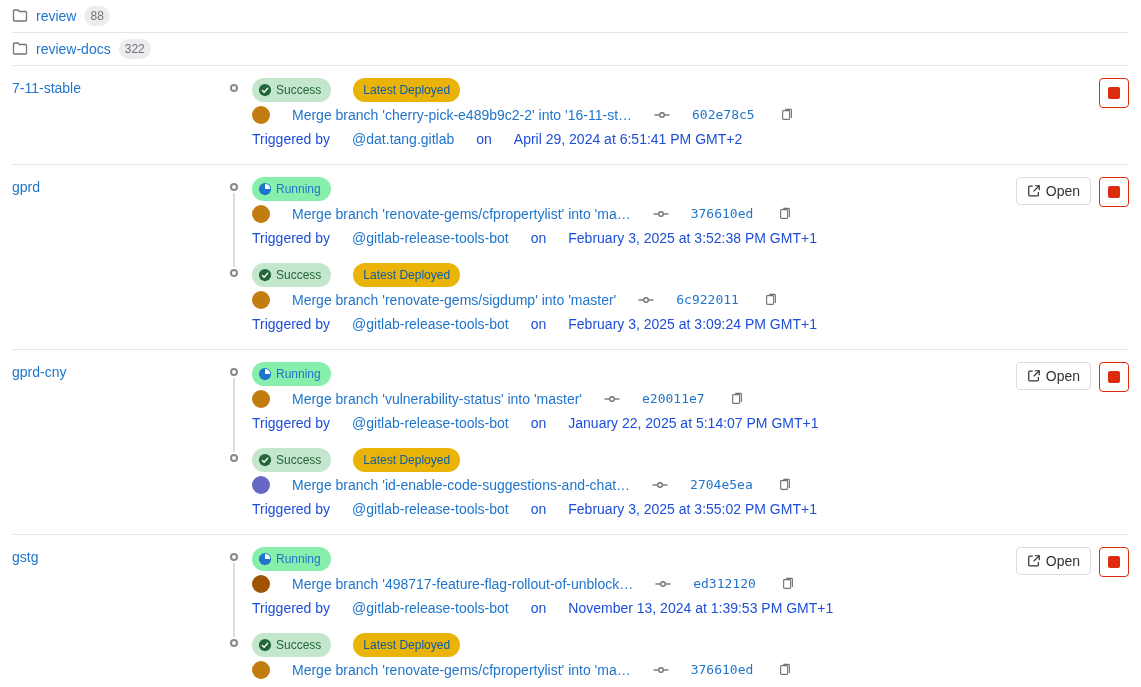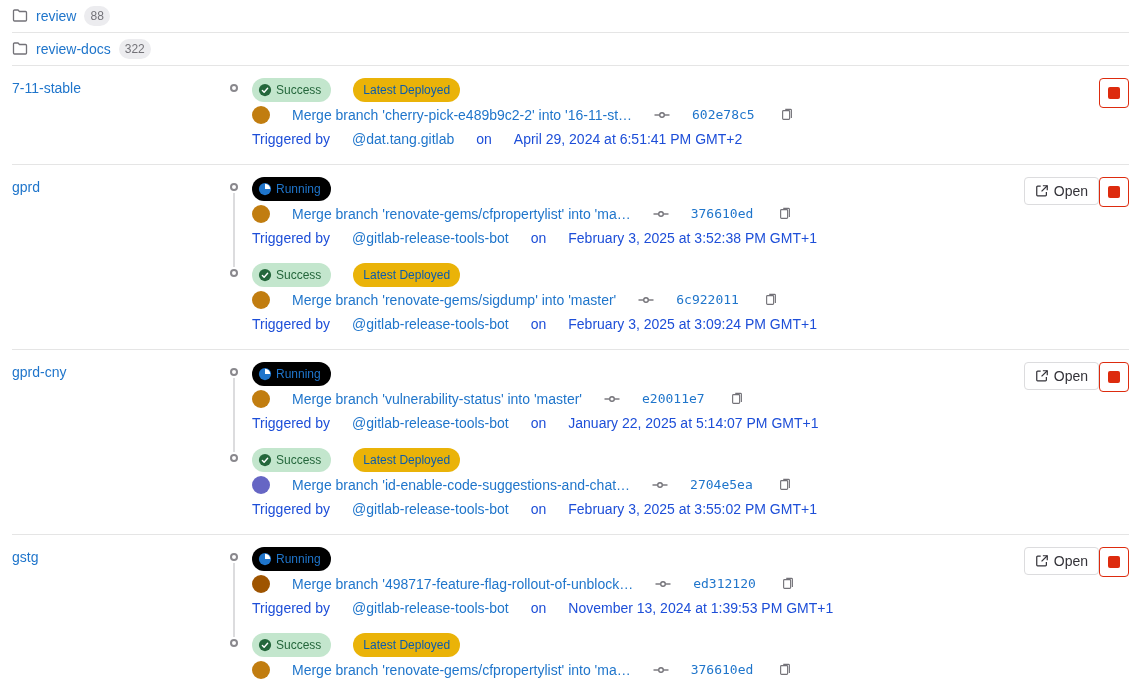--- a/index.html
+++ b/index.html
@@ -44,21 +44,21 @@
     padding-top: 2px;
   }
   .env-name { color: #1f75cb; }
   .deploy-col {
     flex: 1;
     min-width: 0;
   }
   .actions-col {
     flex: 0 0 auto;
     display: flex;
-    gap: 0;
+    gap: 8px;
     align-items: flex-start;
     padding-top: 0px;
   }
   .deploy {
     position: relative;
     padding-left: 22px;
     margin-bottom: 14px;
   }
   .deploy:last-child { margin-bottom: 0; }
   .bullet {
@@ -90,21 +90,21 @@
   .badge {
     display: inline-flex;
     align-items: center;
     gap: 4px;
     border-radius: 12px;
     padding: 1px 10px 1px 6px;
     font-size: 12px;
     font-weight: 400;
   }
   .badge-success { background: #c3e6cd; color: #24663b; }
-  .badge-running { background: #000000; color: #1f75cb; }
+  .badge-running { background: #86efac; color: #1f75cb; }
   .badge-deployed { background: #eab308; color: #0b5cad; padding: 1px 10px; }
   .badge svg { width: 14px; height: 14px; }
   .avatar {
     width: 18px;
     height: 18px;
     border-radius: 50%;
     background: #c17d10;
     flex: 0 0 18px;
     display: inline-block;
   }

